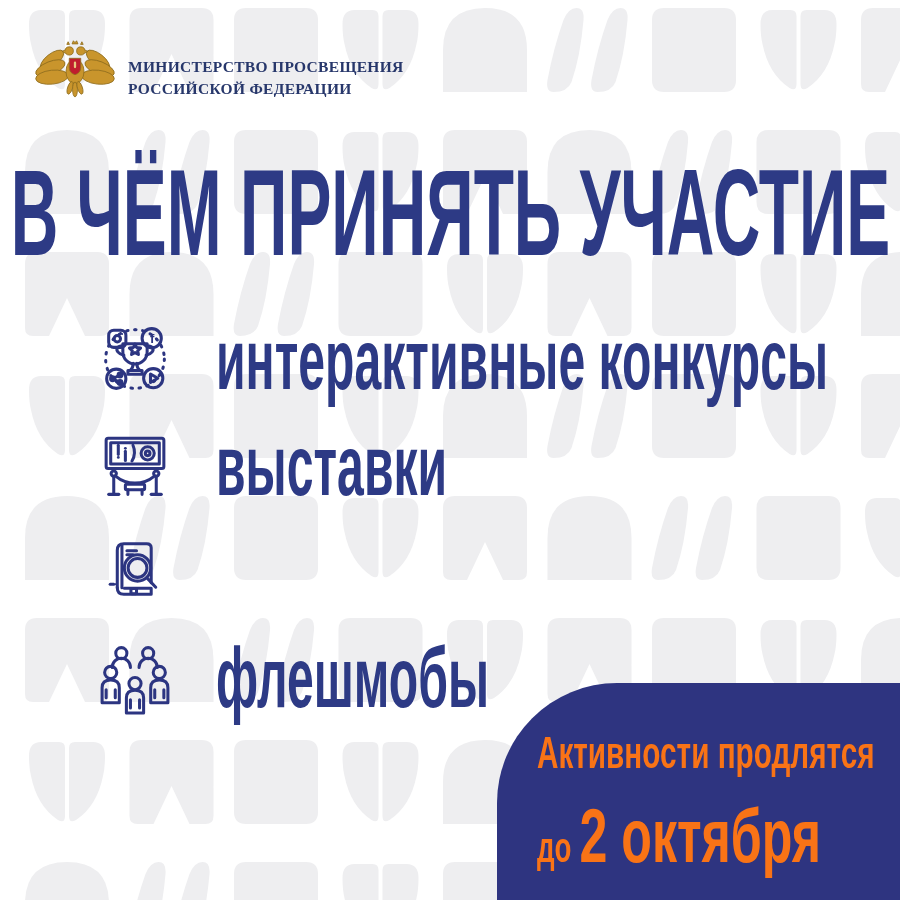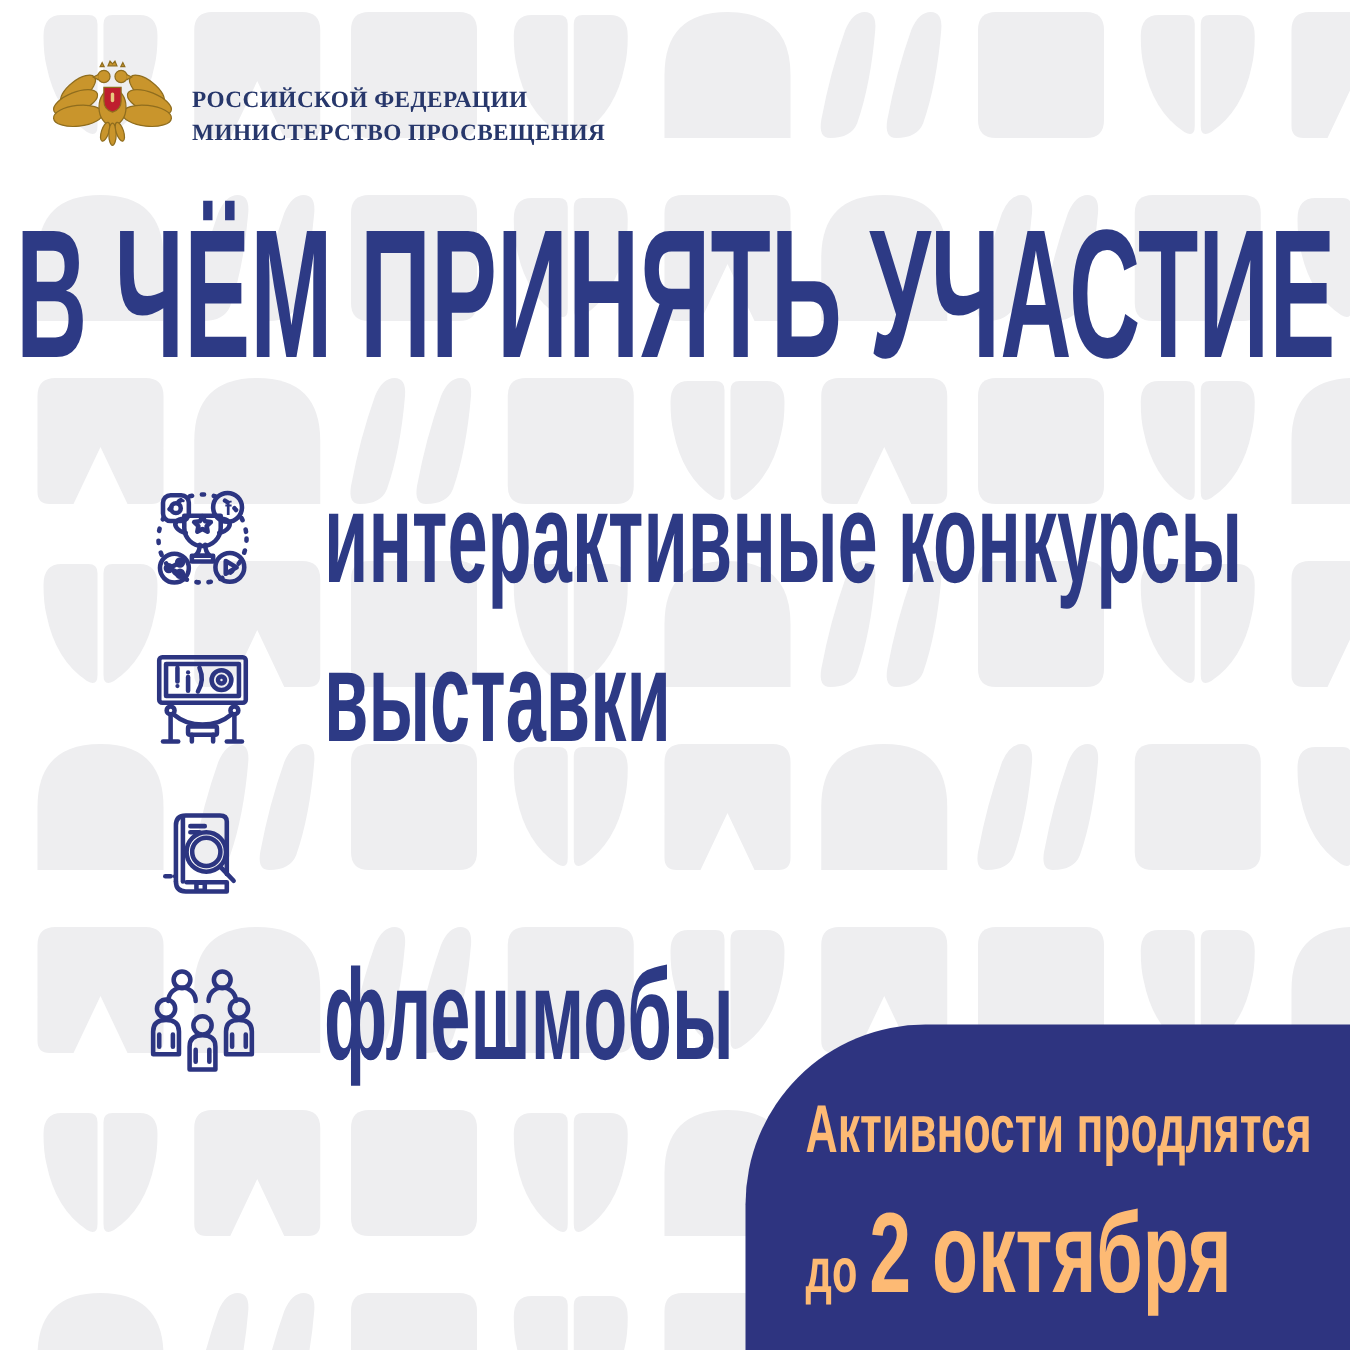--- a/index.html
+++ b/index.html
@@ -6,35 +6,35 @@
   .canvas{position:relative;width:900px;height:900px;background:#ffffff;overflow:hidden;
           font-family:"Liberation Sans",sans-serif;}
   
   .pattern{position:absolute;inset:0;z-index:0;}
   
   .logo{position:absolute;left:34px;top:38px;display:flex;align-items:center;gap:12px;z-index:2;}
   .emblem{width:82px;height:80px;}
   .logo-text{font-family:"Liberation Serif",serif;font-weight:bold;font-size:15.5px;
              line-height:1.45;color:#27376b;letter-spacing:.3px;}
   
-  .title{position:absolute;top:132px;left:0;width:900px;display:flex;justify-content:center;
+  .title{position:absolute;top:149px;left:0;width:900px;display:flex;justify-content:center;
          z-index:1;color:#2d3a85;margin:0;}
   .cond{display:inline-block;white-space:nowrap;font-weight:bold;line-height:1.05;}
   .title .cond{font-size:122px;transform:scaleX(.54);transform-origin:center;}
   
   .list{position:absolute;left:94px;top:318px;display:flex;flex-direction:column;gap:24px;
         z-index:1;list-style:none;margin:0;padding:0;}
   .item{display:flex;align-items:center;height:82px;}
   .icon{width:82px;height:82px;flex:0 0 82px;}
   .icon svg{width:82px;height:82px;display:block;}
   .label-wrap{margin-left:40px;}
   .label{font-size:86px;transform:scaleX(.56);transform-origin:left center;color:#2d3a85;}
   
   .panel{position:absolute;left:497px;top:683px;right:0;bottom:0;background:#2e3480;
-         border-top-left-radius:120px;z-index:3;color:#fdba74;box-sizing:border-box;
+         border-top-left-radius:120px;z-index:3;color:#f97316;box-sizing:border-box;
          padding:46px 0 0 40px;}
   .panel-line1 .cond{font-size:45px;transform:scaleX(.66);transform-origin:left center;}
   .panel-line2{margin-top:20px;}
   .panel-line2 .cond{transform:scaleX(.66);transform-origin:left center;}
   .panel-line2 .small{font-size:42px;padding-right:12px;font-weight:bold;}
   .panel-line2 .big{font-size:76px;font-weight:bold;}
   .ic{stroke:#2c3581;fill:none;stroke-width:3;stroke-linecap:round;stroke-linejoin:round;}
 </style>
 </head>
 <body>
@@ -134,22 +134,22 @@
         <path d="M46.4 6.4 l1.6 -3.8 2 2.2 2 -2.2 1.6 3.8 z"></path>
         <ellipse cx="50" cy="40" rx="11" ry="15"></ellipse>
         <ellipse cx="44" cy="60" rx="3" ry="8" transform="rotate(18 44 60)"></ellipse>
         <ellipse cx="50" cy="62" rx="3" ry="9"></ellipse>
         <ellipse cx="56" cy="60" rx="3" ry="8" transform="rotate(-18 56 60)"></ellipse>
       </g>
       <path d="M43 24 h14 v11 q0 7 -7 9 q-7 -2 -7 -9 z" fill="#bf1e2e" stroke="#8f6d1e" stroke-width="1"></path>
       <rect x="48.6" y="28" width="2.8" height="8" rx="1.4" fill="#e8c97e"></rect>
     </svg>
     <div class="logo-text">
+      <div>МИНИСТЕРСТВО ПРОСВЕЩЕНИЯ</div>
       <div>РОССИЙСКОЙ ФЕДЕРАЦИИ</div>
-      <div>МИНИСТЕРСТВО ПРОСВЕЩЕНИЯ</div>
     </div>
   </header>
 
   <h1 class="title">
     <span class="cond">В ЧЁМ ПРИНЯТЬ УЧАСТИЕ</span>
   </h1>
 
   <ul class="list">
 
     <li class="item">

